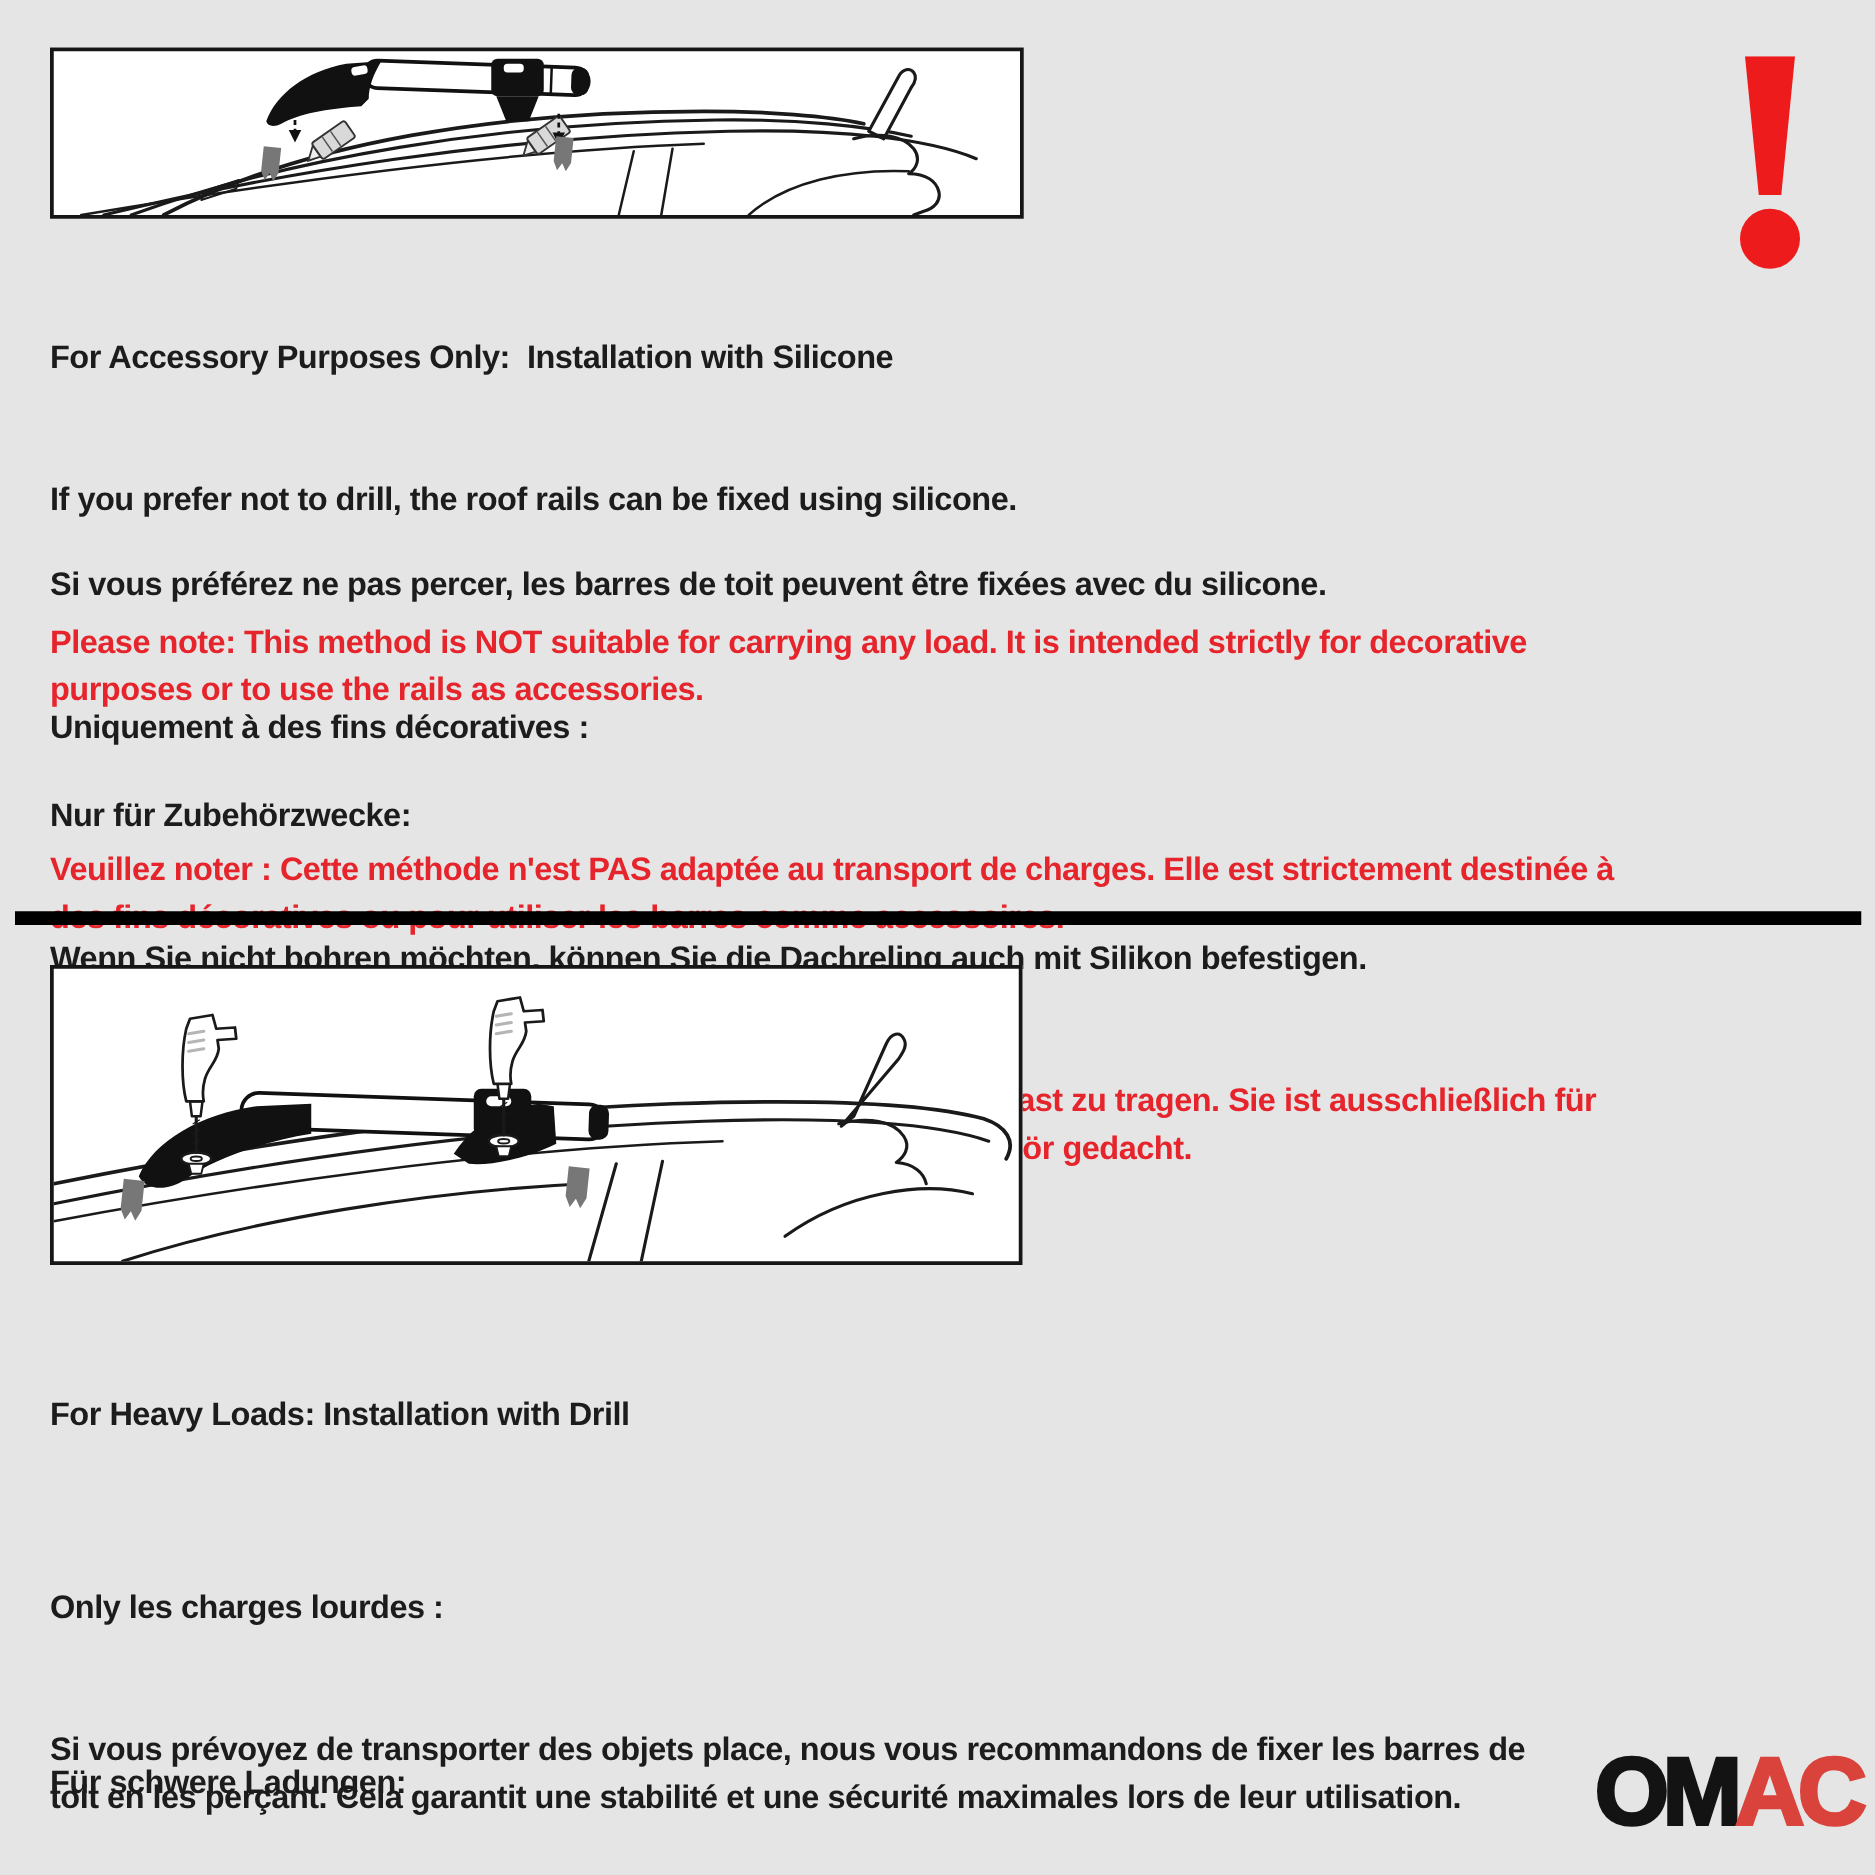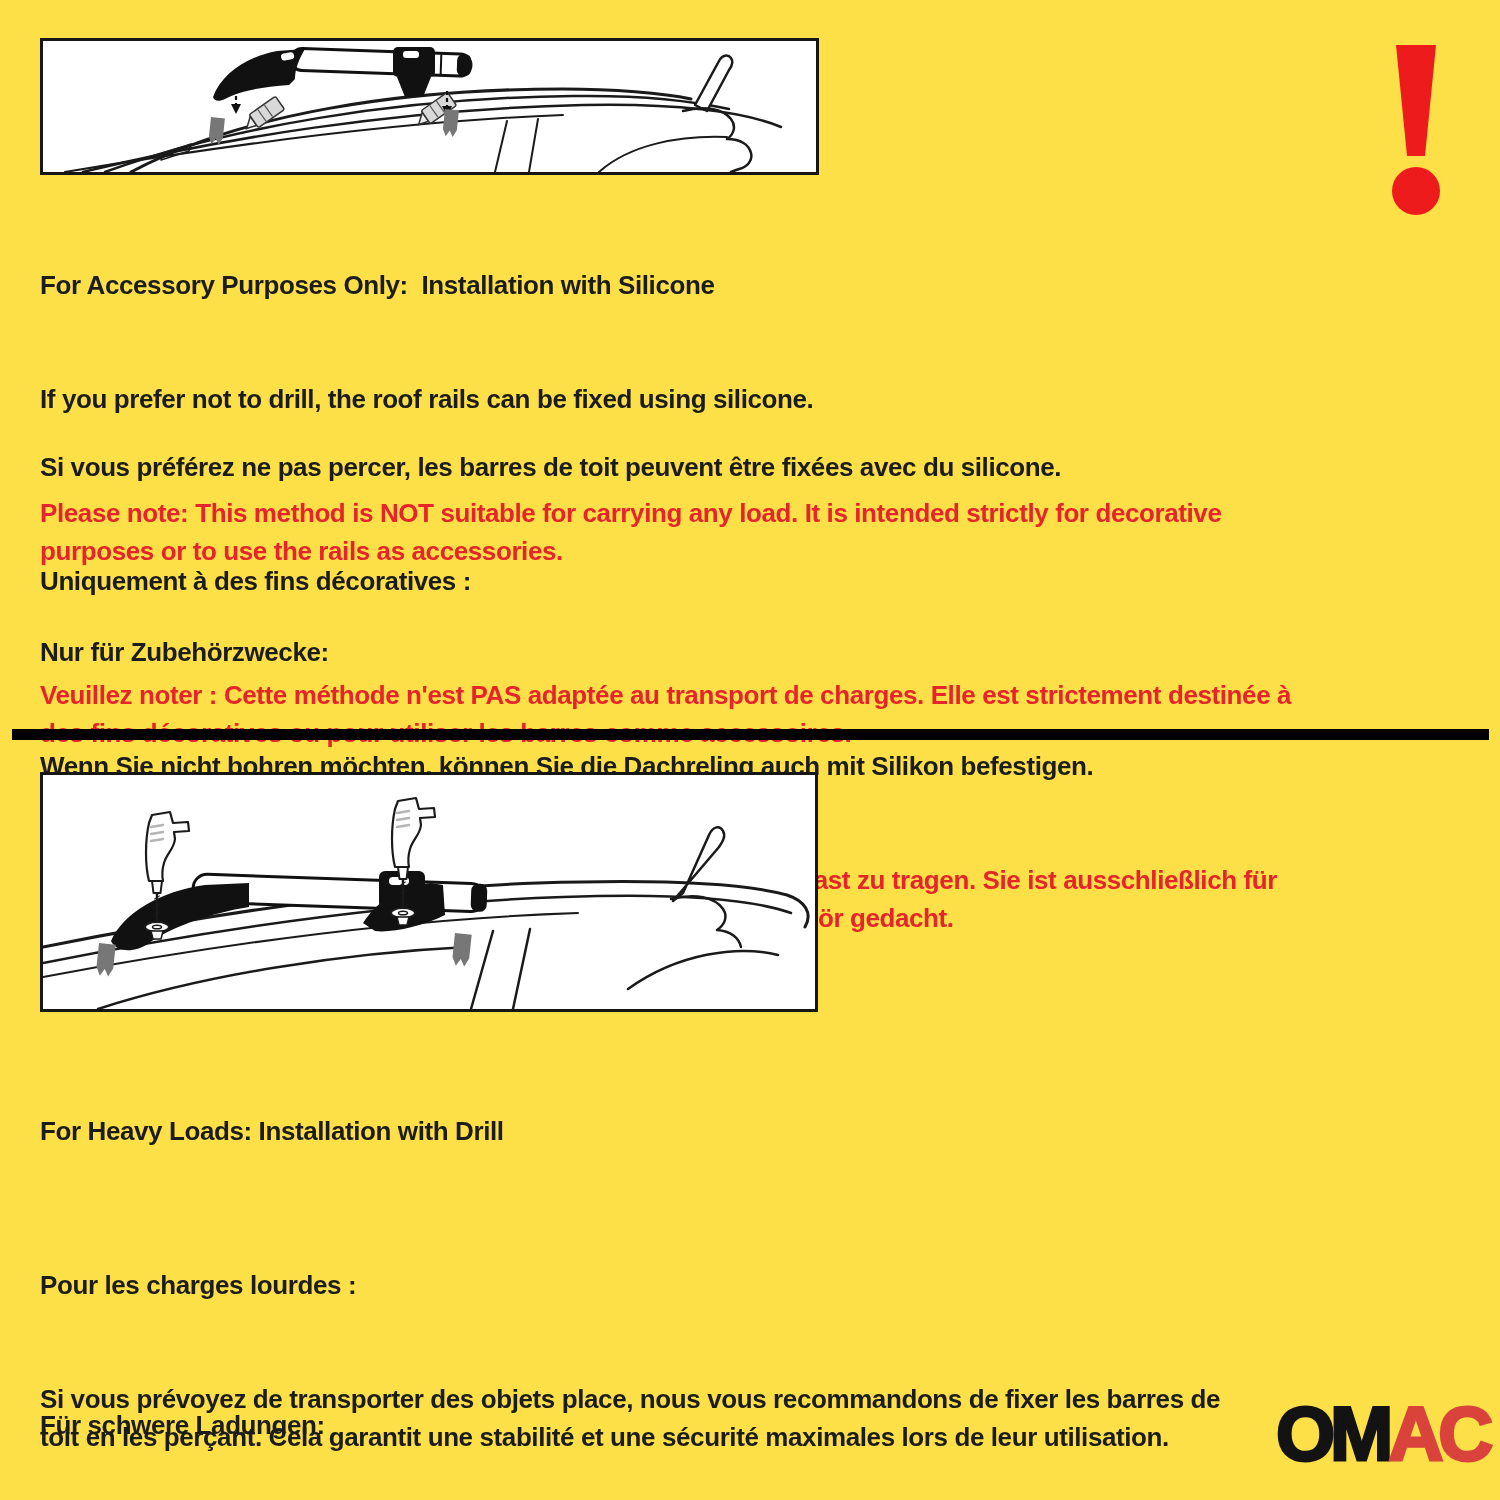--- a/index.html
+++ b/index.html
@@ -1,16 +1,16 @@
 <!DOCTYPE html>
 <html><head>
 <meta charset="utf-8">
 <style>
   html,body{margin:0;padding:0;background:#ffffff;}
-  .sheet{position:relative;width:1500px;height:1500px;background:#fde047;overflow:hidden;
+  .sheet{position:relative;width:1500px;height:1500px;background:#e5e5e5;overflow:hidden;
          font-family:"Liberation Sans",sans-serif;color:#1c1c1c;}
   .figure-box{position:absolute;border:3px solid #161616;background:#ffffff;box-sizing:border-box;}
   .box1{left:40px;top:38px;width:779px;height:137px;}
   .box2{left:40px;top:772px;width:778px;height:240px;}
   .figure-box svg{display:block;width:100%;height:100%;}
   .tblock{position:absolute;left:40px;width:1420px;font-size:26px;font-weight:bold;
           line-height:38px;letter-spacing:-0.4px;white-space:pre-wrap;}
   .red{color:#e5242b;}
   .divider{position:absolute;left:12px;top:729px;width:1477px;height:11px;background:#000000;}
   .excl{position:absolute;left:1389px;top:45px;}
@@ -168,21 +168,21 @@
         <path d="M0,0 H14 V20 L10.5,27 L7,21 L3.5,27 L0,20 Z" fill="#777"></path>
       </g>
     </svg>
   </div>
 
   <div class="tblock" style="top:1036px">
     <div>For Heavy Loads: Installation with Drill</div>
   </div>
 
   <div class="tblock" style="top:1190px">
-    <div>Pour les charges lourdes :</div>
+    <div>Only les charges lourdes :</div>
     <div>Si vous prévoyez de transporter des objets place, nous vous recommandons de fixer les barres de
 toit en les perçant. Cela garantit une stabilité et une sécurité maximales lors de leur utilisation.</div>
   </div>
 
   <div class="tblock" style="top:1330px">
     <div>Für schwere Ladungen:</div>
     
   </div>
 
   <div class="logo">

